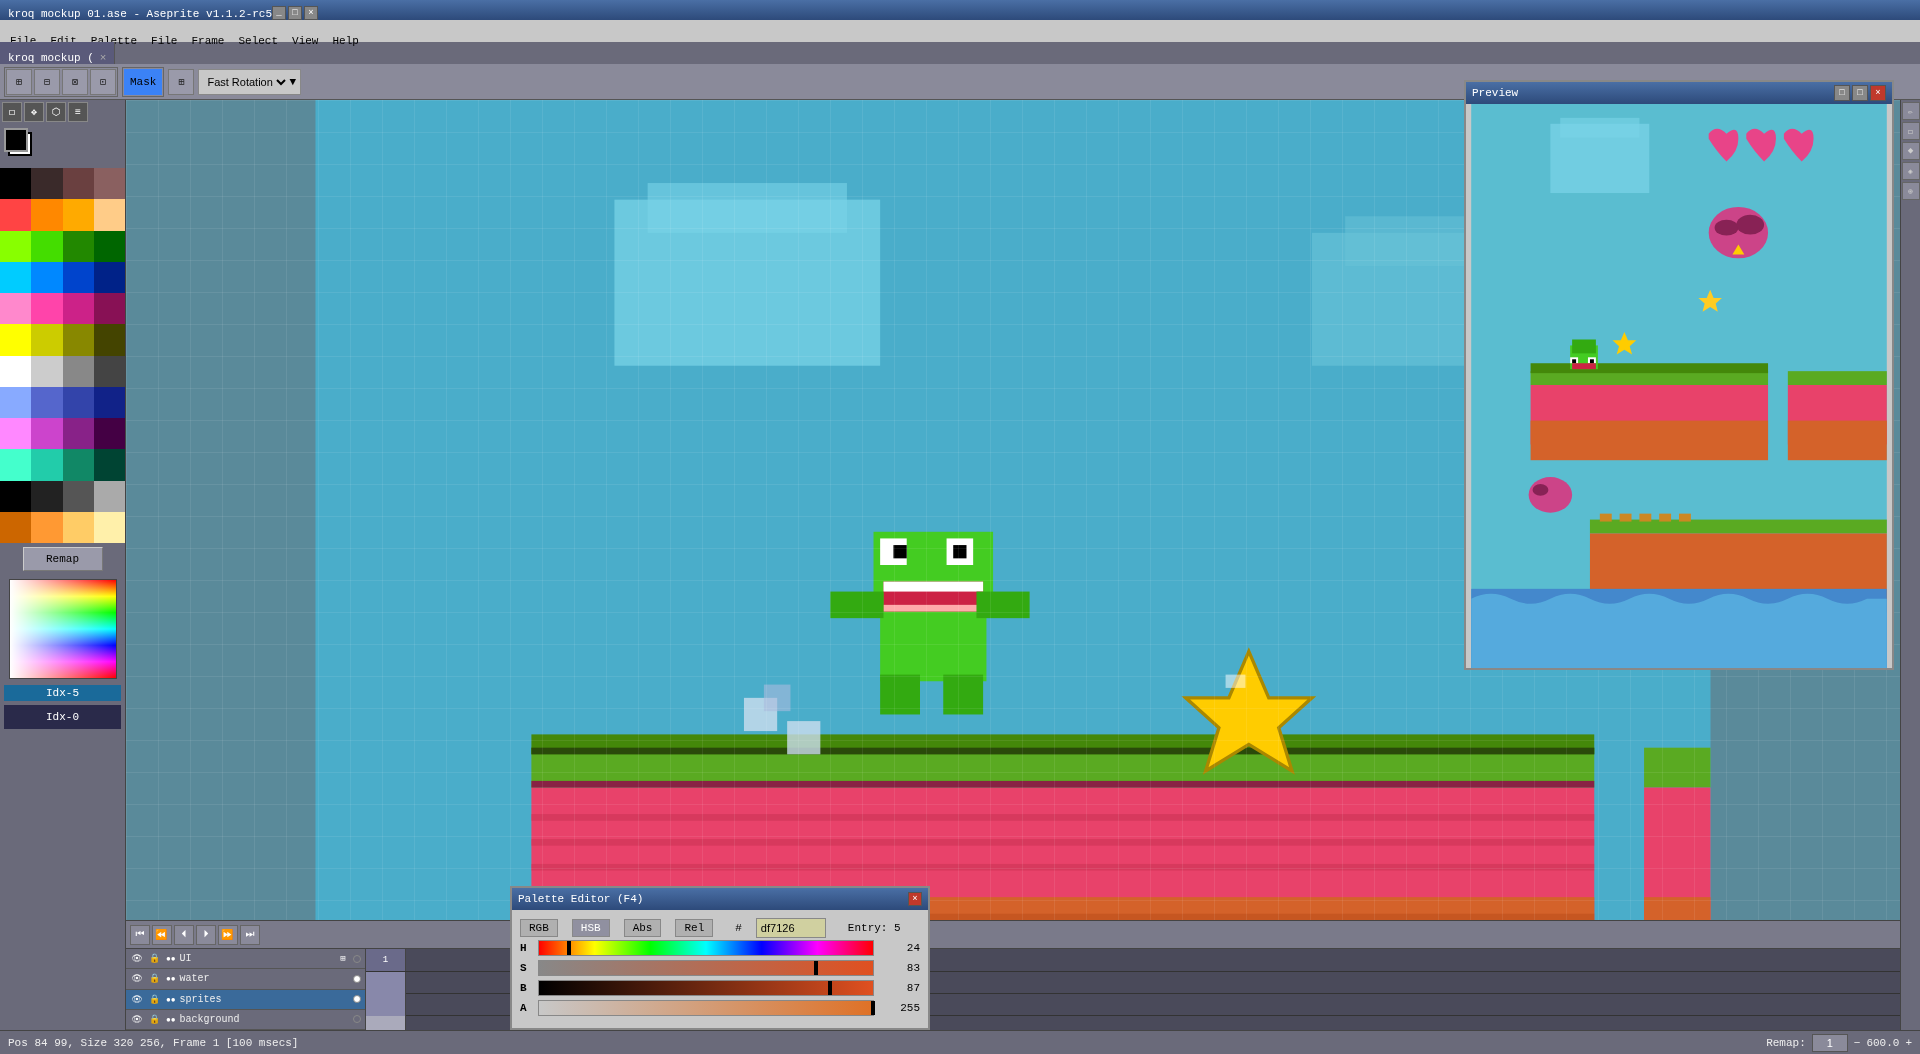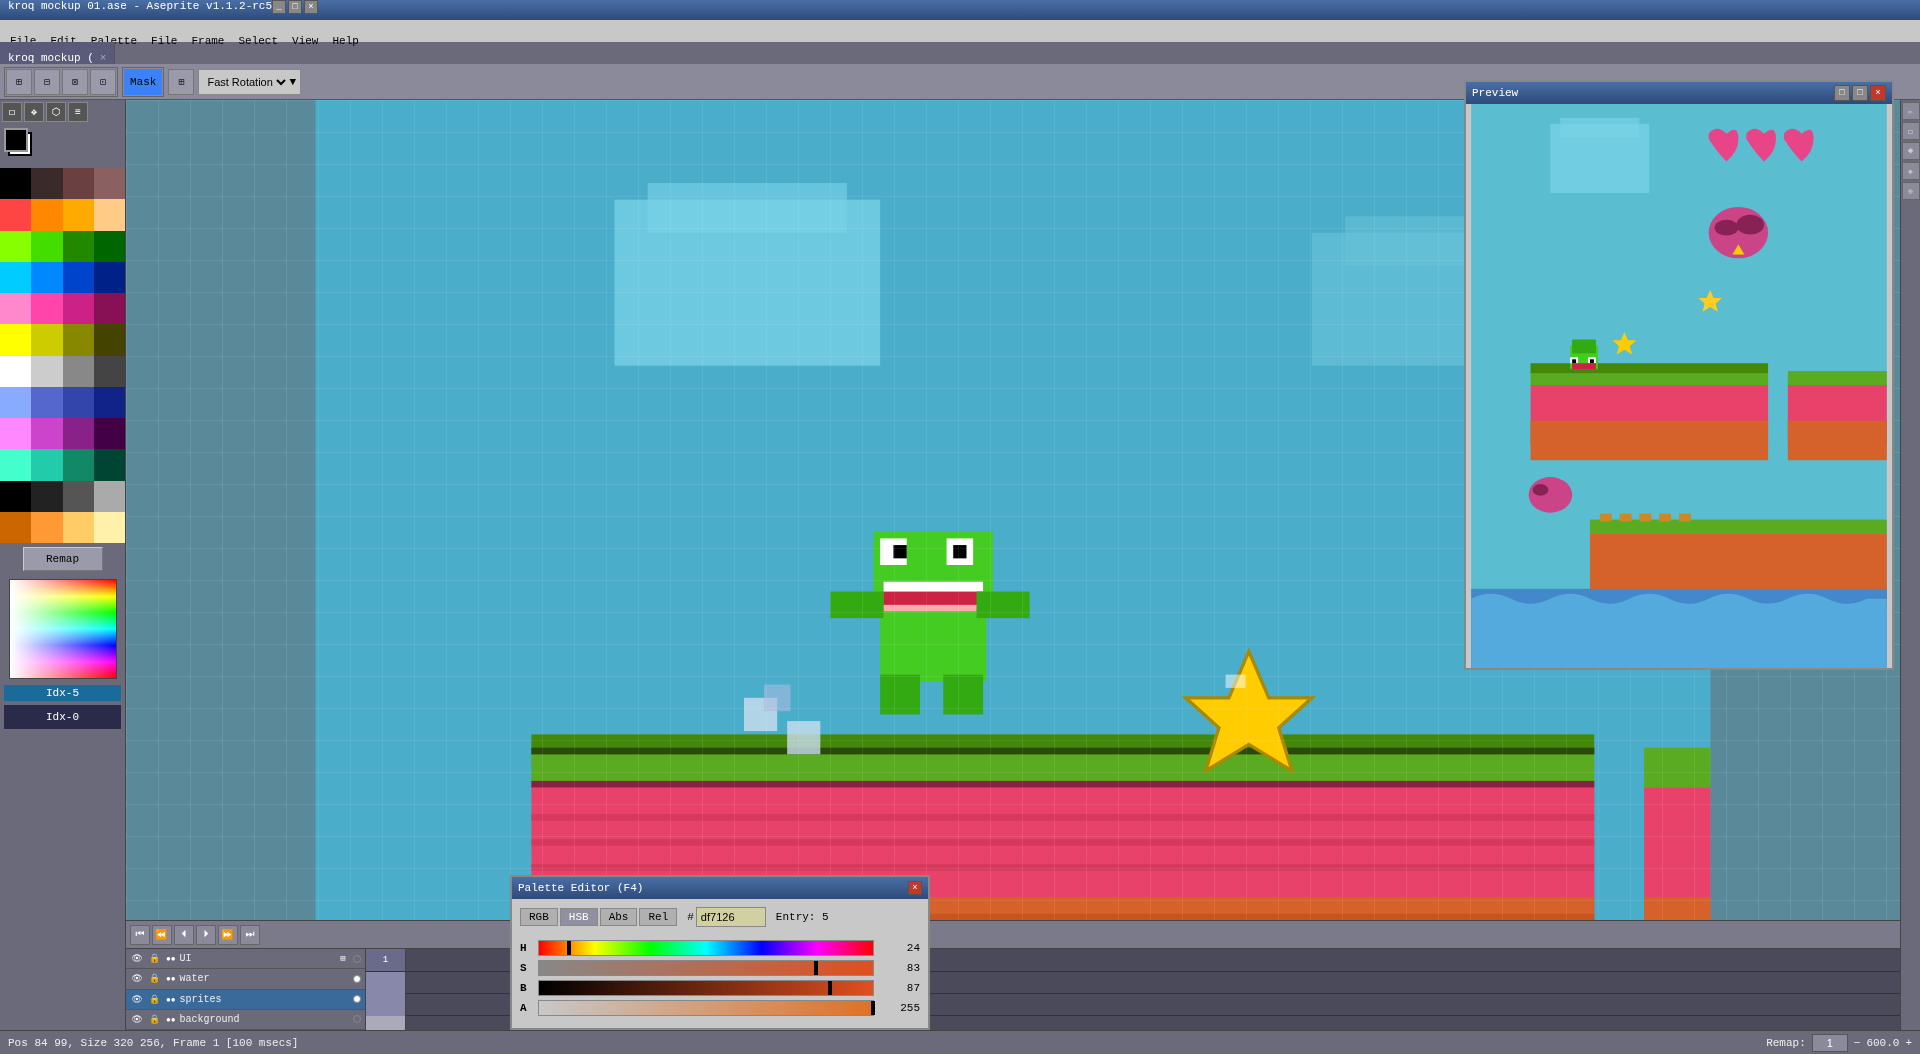--- a/index.html
+++ b/index.html
@@ -13,21 +13,21 @@
       overflow: hidden;
       position: relative;
     }
 
     
     #title-bar {
       width: 100%;
       height: 20px;
       background: linear-gradient(to bottom, #4a6fa5, #2d4a7a);
       display: flex;
-      align-items: flex-start;
+      align-items: flex-end;
       padding: 0 8px;
       font-size: 11px;
       color: #fff;
     }
     #title-bar-controls { display: flex; gap: 2px; }
     .title-btn {
       width: 14px; height: 14px;
       background: #888;
       border: 1px solid #555;
       display: flex; align-items: center; justify-content: center;
@@ -279,22 +279,22 @@
       color: #fff;
       justify-content: space-between;
     }
 
     #palette-editor-content {
       padding: 8px;
     }
 
     .pe-tab-row {
       display: flex;
-      gap: 2px;
-      margin-bottom: 13px;
+      gap: 14px;
+      margin-bottom: 2px;
       align-items: center;
     }
 
     .pe-tab {
       padding: 2px 8px;
       background: #b0b0b0;
       border: 1px solid #888;
       font-size: 11px;
       cursor: pointer;
       color: #000;

